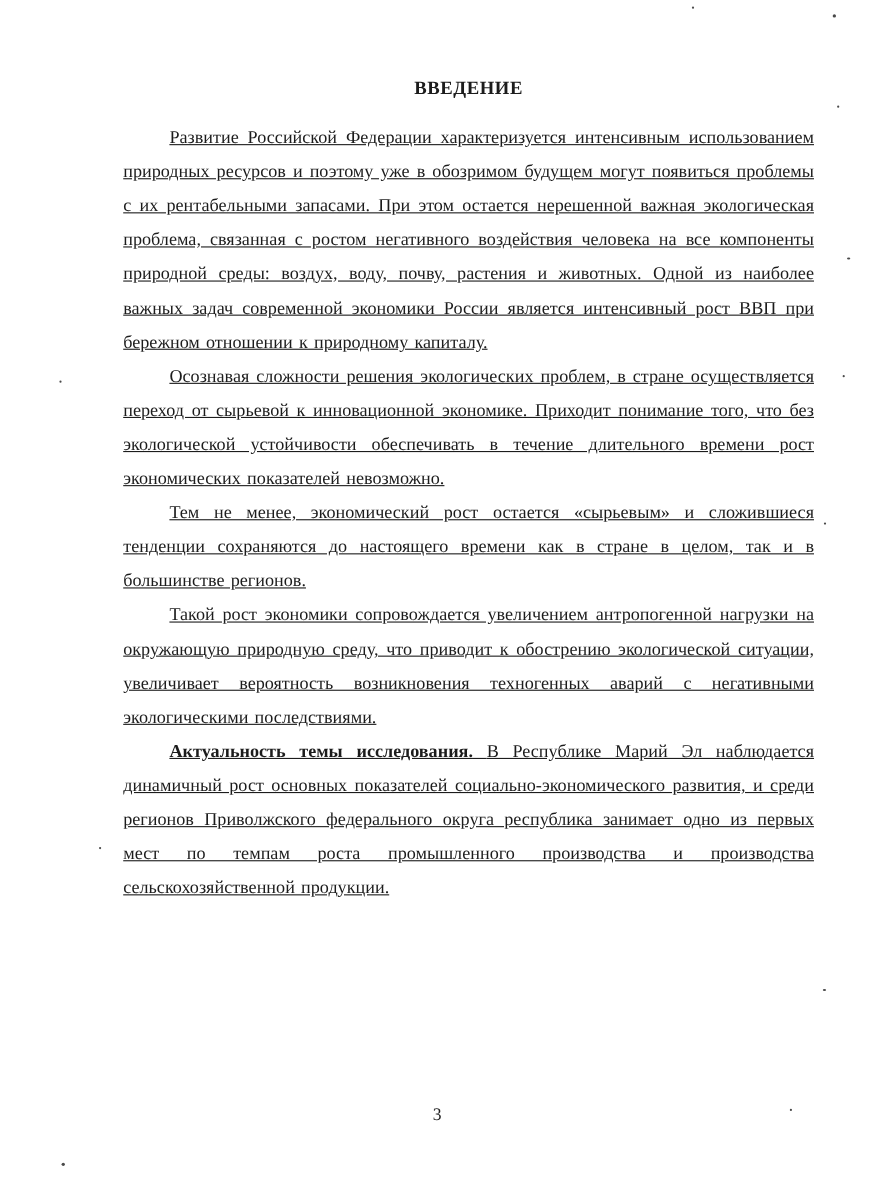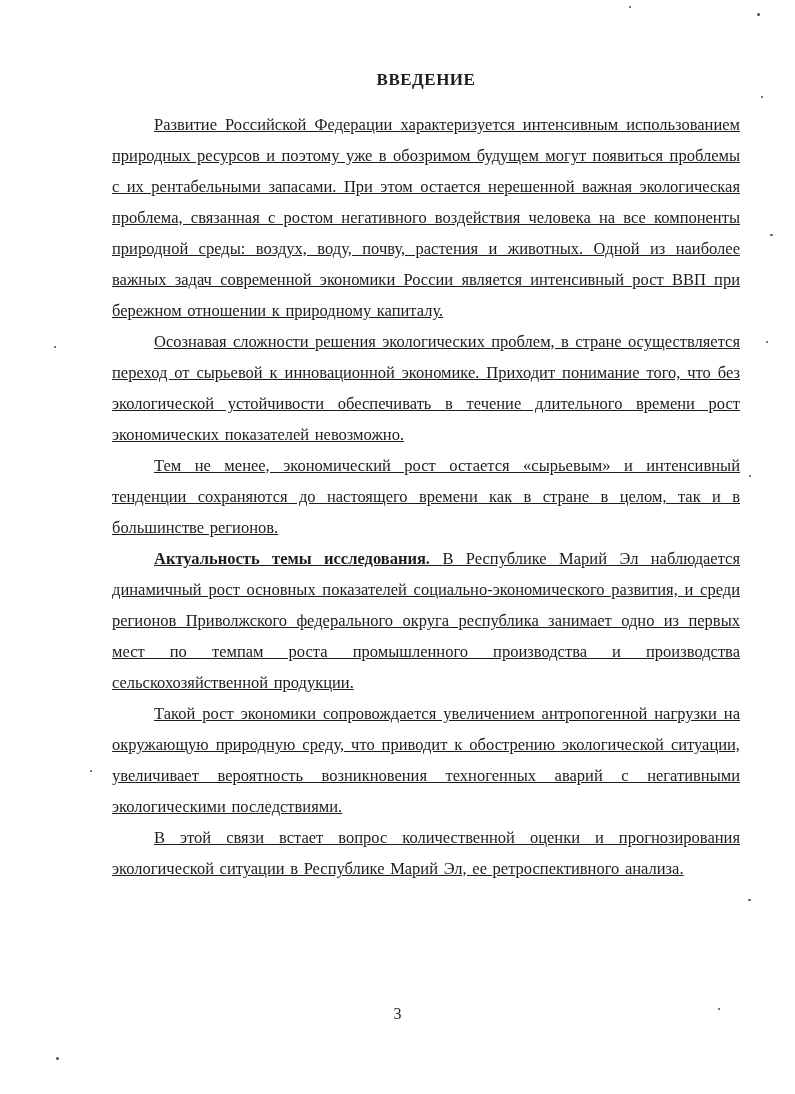--- a/index.html
+++ b/index.html
@@ -59,27 +59,26 @@
 </head>
 <body>
 
 <div class="page-body">
   <h1 class="doc-title">ВВЕДЕНИЕ</h1>
 
   <p class="para">Развитие Российской Федерации характеризуется интенсивным использованием природных ресурсов и поэтому уже в обозримом будущем могут появиться проблемы с их рентабельными запасами. При этом остается нерешенной важная экологическая проблема, связанная с ростом негативного воздействия человека на все компоненты природной среды: воздух, воду, почву, растения и животных. Одной из наиболее важных задач современной экономики России является интенсивный рост ВВП при бережном отношении к природному капиталу.</p>
 
   <p class="para">Осознавая сложности решения экологических проблем, в стране осуществляется переход от сырьевой к инновационной экономике. Приходит понимание того, что без экологической устойчивости обеспечивать в течение длительного времени рост экономических показателей невозможно.</p>
 
-  <p class="para">Тем не менее, экономический рост остается «сырьевым» и интенсивный тенденции сохраняются до настоящего времени как в стране в целом, так и в большинстве регионов.</p>
+  <p class="para">Тем не менее, экономический рост остается «сырьевым» и сложившиеся тенденции сохраняются до настоящего времени как в стране в целом, так и в большинстве регионов.</p>
+
+  <p class="para">Такой рост экономики сопровождается увеличением антропогенной нагрузки на окружающую природную среду, что приводит к обострению экологической ситуации, увеличивает вероятность возникновения техногенных аварий с негативными экологическими последствиями.</p>
 
   <p class="para"><b>Актуальность темы исследования.</b> <span>В Республике Марий Эл наблюдается динамичный рост основных показателей социально-экономического развития, и среди регионов Приволжского федерального округа республика занимает одно из первых мест по темпам роста промышленного производства и производства сельскохозяйственной продукции.</span></p>
 
-  <p class="para">Такой рост экономики сопровождается увеличением антропогенной нагрузки на окружающую природную среду, что приводит к обострению экологической ситуации, увеличивает вероятность возникновения техногенных аварий с негативными экологическими последствиями.</p>
-
-  <p class="para">В этой связи встает вопрос количественной оценки и прогнозирования экологической ситуации в Республике Марий Эл, ее ретроспективного анализа.</p>
 </div>
 
 <div class="page-number">3</div>
 
 <div class="speck" style="left:757px; top:13px; width:3px; height:3px;"></div>
 <div class="speck" style="left:629px; top:6px; width:2px; height:2px;"></div>
 <div class="speck" style="left:761px; top:96px; width:2px; height:2px;"></div>
 <div class="speck" style="left:770px; top:234px; width:3px; height:2px;"></div>
 <div class="speck" style="left:766px; top:341px; width:2px; height:2px;"></div>
 <div class="speck" style="left:54px; top:346px; width:2px; height:2px;"></div>

